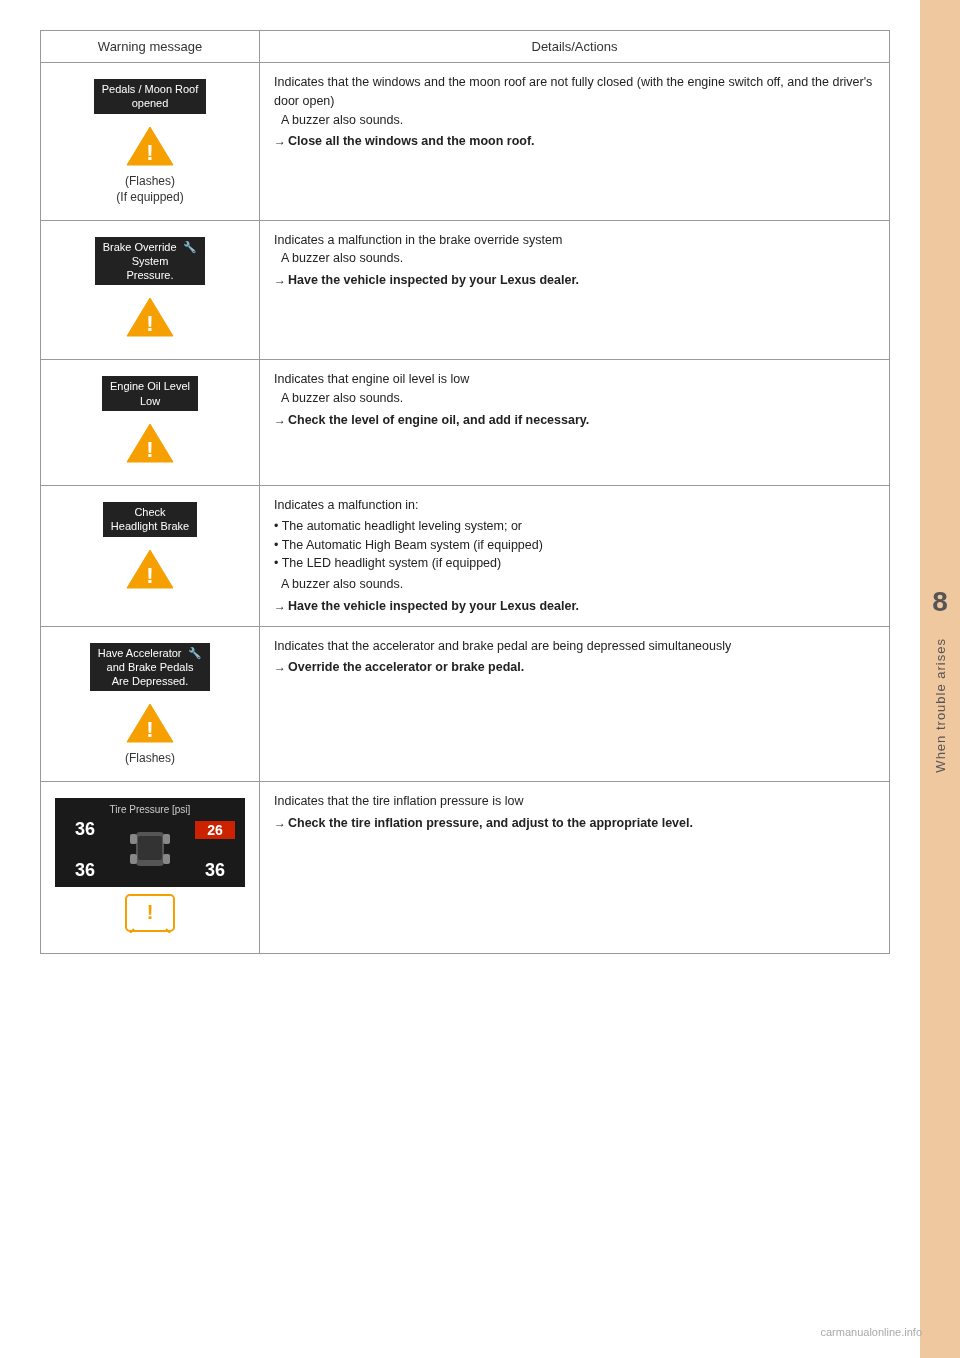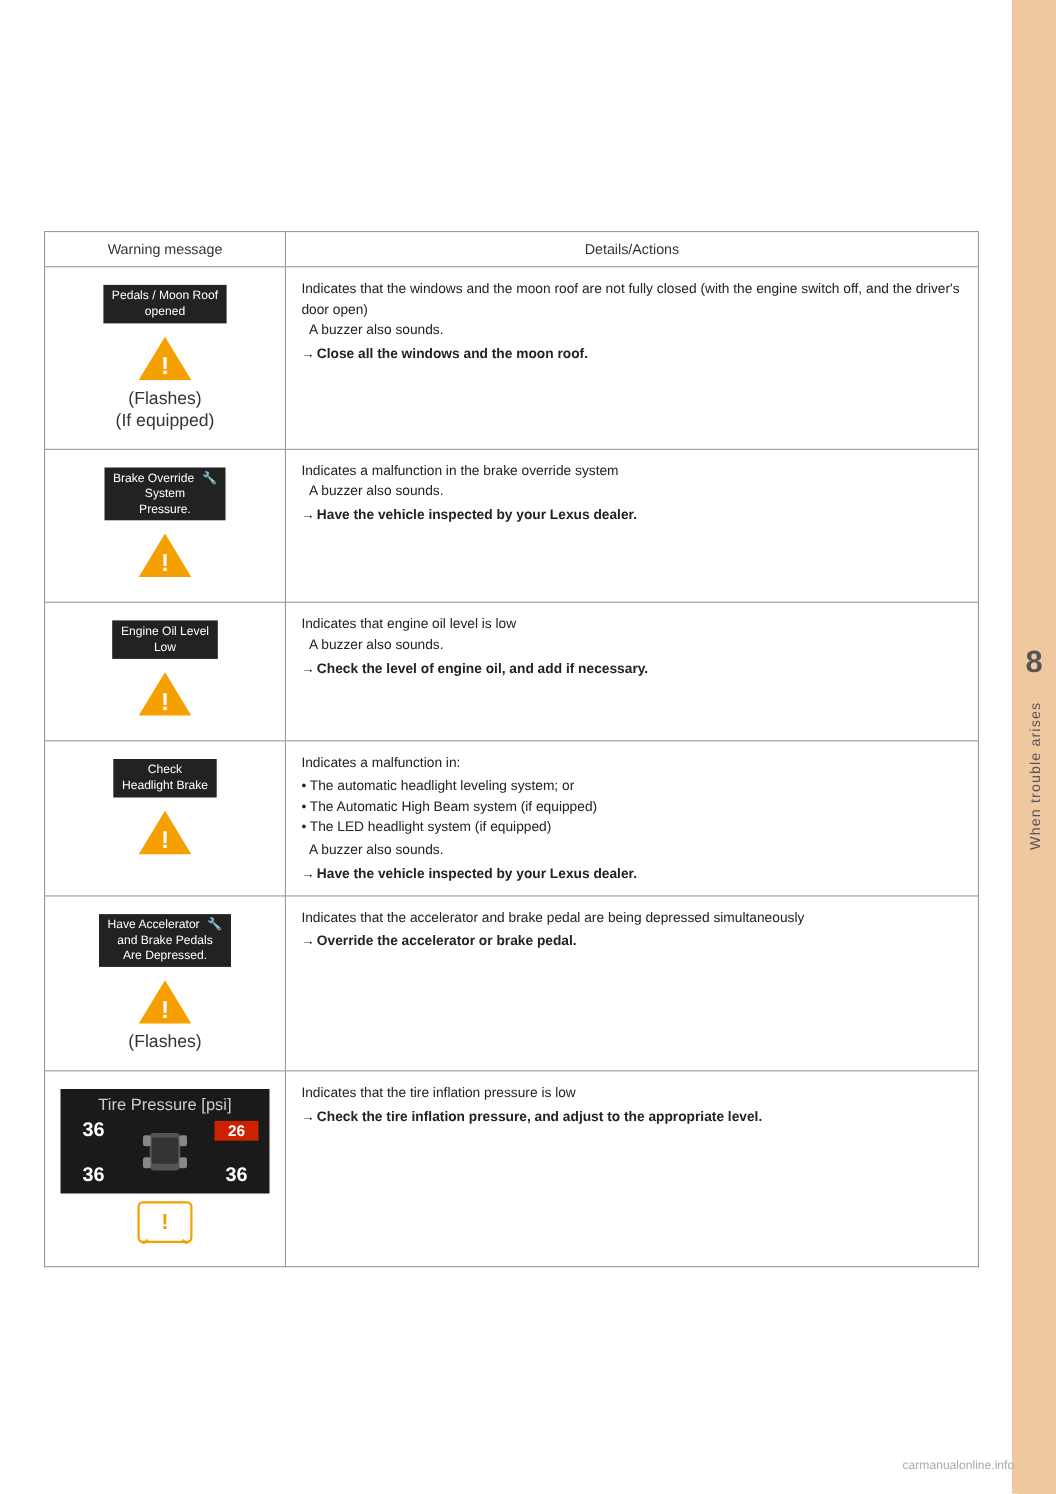--- a/index.html
+++ b/index.html
@@ -51,21 +51,20 @@
     
     .main-content {
       margin-right: 40px;
       padding: 30px 30px 30px 40px;
     }
 
     
     .warning-table {
       width: 100%;
       border-collapse: collapse;
-      margin-top: 180px;
     }
 
     .warning-table th {
       border: 1px solid #999;
       padding: 8px 12px;
       text-align: center;
       font-weight: normal;
       font-size: 13px;
       background: #fff;
       color: #333;
@@ -99,21 +98,21 @@
     }
 
     .warn-icon {
       display: flex;
       flex-direction: column;
       align-items: center;
       margin: 4px 0;
     }
 
     .warn-sub-label {
-      font-size: 16px;
+      font-size: 12px;
       color: #333;
       margin-top: 2px;
     }
 
     .warn-cell-inner {
       display: flex;
       flex-direction: column;
       align-items: center;
       padding: 6px 0;
     }
@@ -150,21 +149,21 @@
       background: #1a1a1a;
       color: #fff;
       padding: 6px 10px;
       font-size: 11px;
       display: inline-block;
       text-align: center;
       min-width: 130px;
     }
 
     .tire-header {
-      font-size: 15px;
+      font-size: 10px;
       color: #ccc;
       margin-bottom: 4px;
     }
 
     .watermark {
       position: absolute;
       bottom: 20px;
       right: 38px;
       font-size: 11px;
       color: #aaa;

